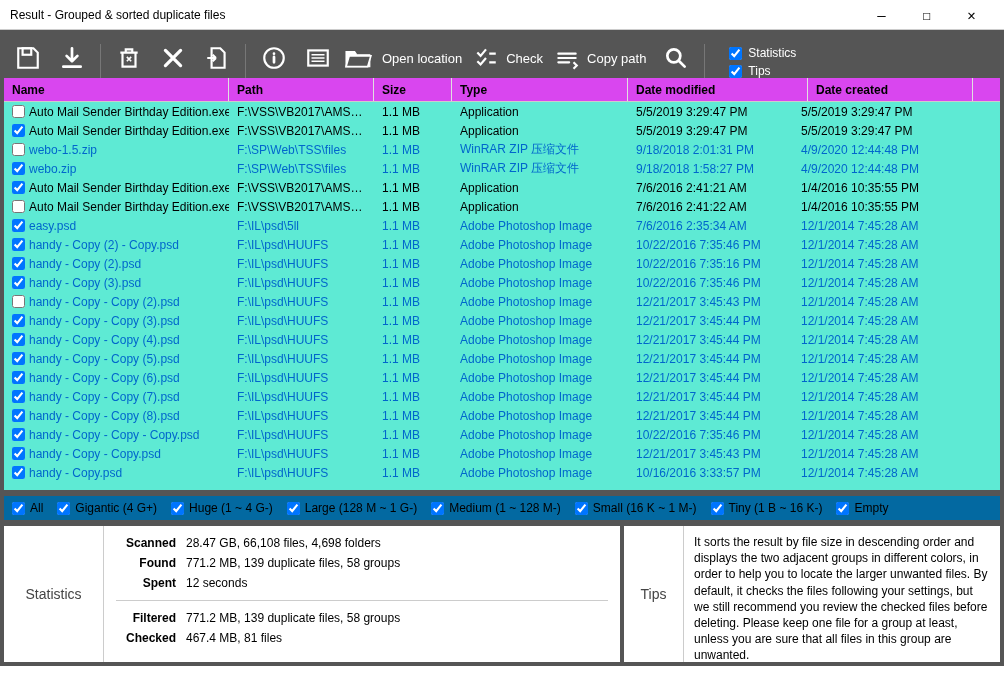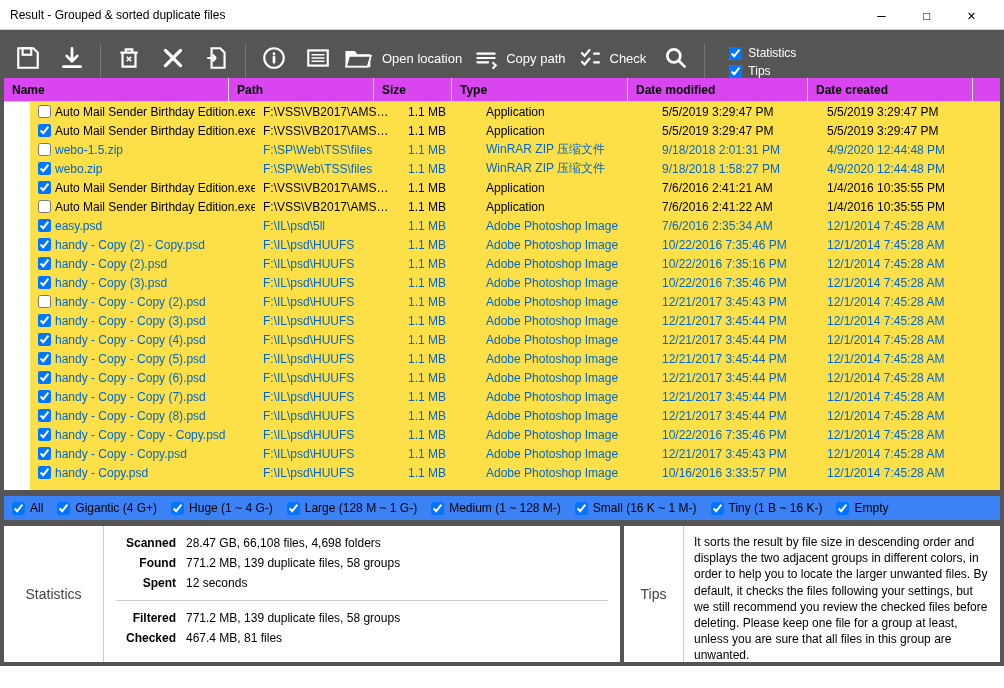--- a/index.html
+++ b/index.html
@@ -13,34 +13,34 @@
 .toolbar .tsep { width: 1px; height: 34px; background: #777; margin: 0 4px; }
 .toolbar .tlabel { color: #fff; font-size: 13px; padding: 0 6px; cursor: pointer; white-space: nowrap; }
 .toolbar .tgroup { display: flex; align-items: center; height: 40px; cursor: pointer; border-radius: 2px; }
 .toolbar .icon-svg { fill: #fff; stroke: #fff; }
 .toolbar .right-checks { margin-left: 16px; display: flex; flex-direction: column; gap: 4px; font-size: 12px; }
 .toolbar .right-checks label { display: flex; align-items: center; gap: 6px; cursor: pointer; }
 .toolbar input[type=checkbox] { width: 13px; height: 13px; }
 .table-wrap { border: 4px solid #555; border-top: none; position: relative; }
 .table-head { display: flex; background: #d946ef; border-bottom: 1px solid #ccc; height: 24px; align-items: center; font-size: 12px; color: #000; font-weight: 600; }
 .table-head .col { padding: 0 8px; border-right: 1px solid #e0e0e0; height: 100%; display: flex; align-items: center; overflow: hidden; white-space: nowrap; }
-.table-body { height: 388px; overflow-y: scroll; background: #fde047; margin-left: 26px; }
+.table-body { height: 388px; overflow-y: scroll; background: #5eead4; }
 .row { display: flex; height: 19px; align-items: center; font-size: 12px; }
 .row .cell { padding: 0 8px; overflow: hidden; white-space: nowrap; text-overflow: ellipsis; }
 .col-name { width: 225px; flex-shrink: 0; }
 .col-path { width: 145px; flex-shrink: 0; }
 .col-size { width: 78px; flex-shrink: 0; }
 .col-type { width: 176px; flex-shrink: 0; }
 .col-created { width: 165px; flex-shrink: 0; }
 .col-modified { width: 180px; flex-shrink: 0; }
 .row .col-name { display: flex; align-items: center; gap: 4px; }
 .row input[type=checkbox] { width: 13px; height: 13px; flex-shrink: 0; }
 .group-odd { color: #000; }
 .group-even { color: #0066cc; }
-.filterbar { background: #3b82f6; border: 4px solid #555; border-top: 2px solid #555; height: 30px; display: flex; align-items: center; padding: 0 8px; gap: 14px; font-size: 12px; }
+.filterbar { background: #0369a1; border: 4px solid #555; border-top: 2px solid #555; height: 30px; display: flex; align-items: center; padding: 0 8px; gap: 14px; font-size: 12px; }
 .filterbar label { display: flex; align-items: center; gap: 5px; cursor: pointer; }
 .filterbar input[type=checkbox] { width: 13px; height: 13px; }
 .bottom-wrap { display: flex; border: 4px solid #555; border-top: 2px solid #555; height: 142px; }
 .panel { display: flex; background: #fff; }
 .panel-label { width: 100px; display: flex; align-items: center; justify-content: center; font-size: 14px; color: #444; border-right: 1px solid #ccc; }
 .stats-panel { flex: 1; }
 .stats-body { flex: 1; padding: 10px 12px; font-size: 12px; display: flex; flex-direction: column; gap: 6px; }
 .stats-body .srow { display: flex; }
 .stats-body .slabel { width: 60px; text-align: right; font-weight: 600; margin-right: 10px; }
 .stats-body .sval { }
@@ -108,31 +108,31 @@
     </div>
   <div class="tgroup">
     <svg width="34" height="26" viewBox="0 0 30 24" class="icon-svg">
         <path d="M3 6h8l2 3h12v11H3z" fill="#fff"></path>
         <path d="M6 10h20l-3 10H3z" fill="#555" stroke="#fff" stroke-width="1.5"></path>
       </svg>
     <span class="tlabel">Open location</span>
   </div>
   <div class="tgroup">
     <svg width="28" height="26" viewBox="0 0 24 24" class="icon-svg">
+        <path d="M4 7l3 3 5-6M4 15l3 3 5-6" fill="none" stroke-width="2"></path>
+        <path d="M15 8h6M15 16h6" stroke-width="2"></path>
+      </svg>
+    <span class="tlabel">Check</span>
+  </div>
+  <div class="tgroup">
+    <svg width="28" height="26" viewBox="0 0 24 24" class="icon-svg">
         <path d="M4 12h16M4 8h16M4 16h10" stroke-width="2" stroke-linecap="round"></path>
         <path d="M18 16l3 3-3 3" fill="none" stroke-width="2"></path>
       </svg>
     <span class="tlabel">Copy path</span>
-  </div>
-  <div class="tgroup">
-    <svg width="28" height="26" viewBox="0 0 24 24" class="icon-svg">
-        <path d="M4 7l3 3 5-6M4 15l3 3 5-6" fill="none" stroke-width="2"></path>
-        <path d="M15 8h6M15 16h6" stroke-width="2"></path>
-      </svg>
-    <span class="tlabel">Check</span>
   </div>
   <div class="tbtn">
       <svg width="26" height="26" viewBox="0 0 24 24" class="icon-svg">
         <circle cx="10" cy="10" r="6" fill="none" stroke-width="2.5"></circle>
         <path d="M15 15l5 5" stroke-width="2.5" stroke-linecap="round"></path>
       </svg>
     </div>
   <div class="tsep"></div>
   <div class="right-checks">
     <label>

